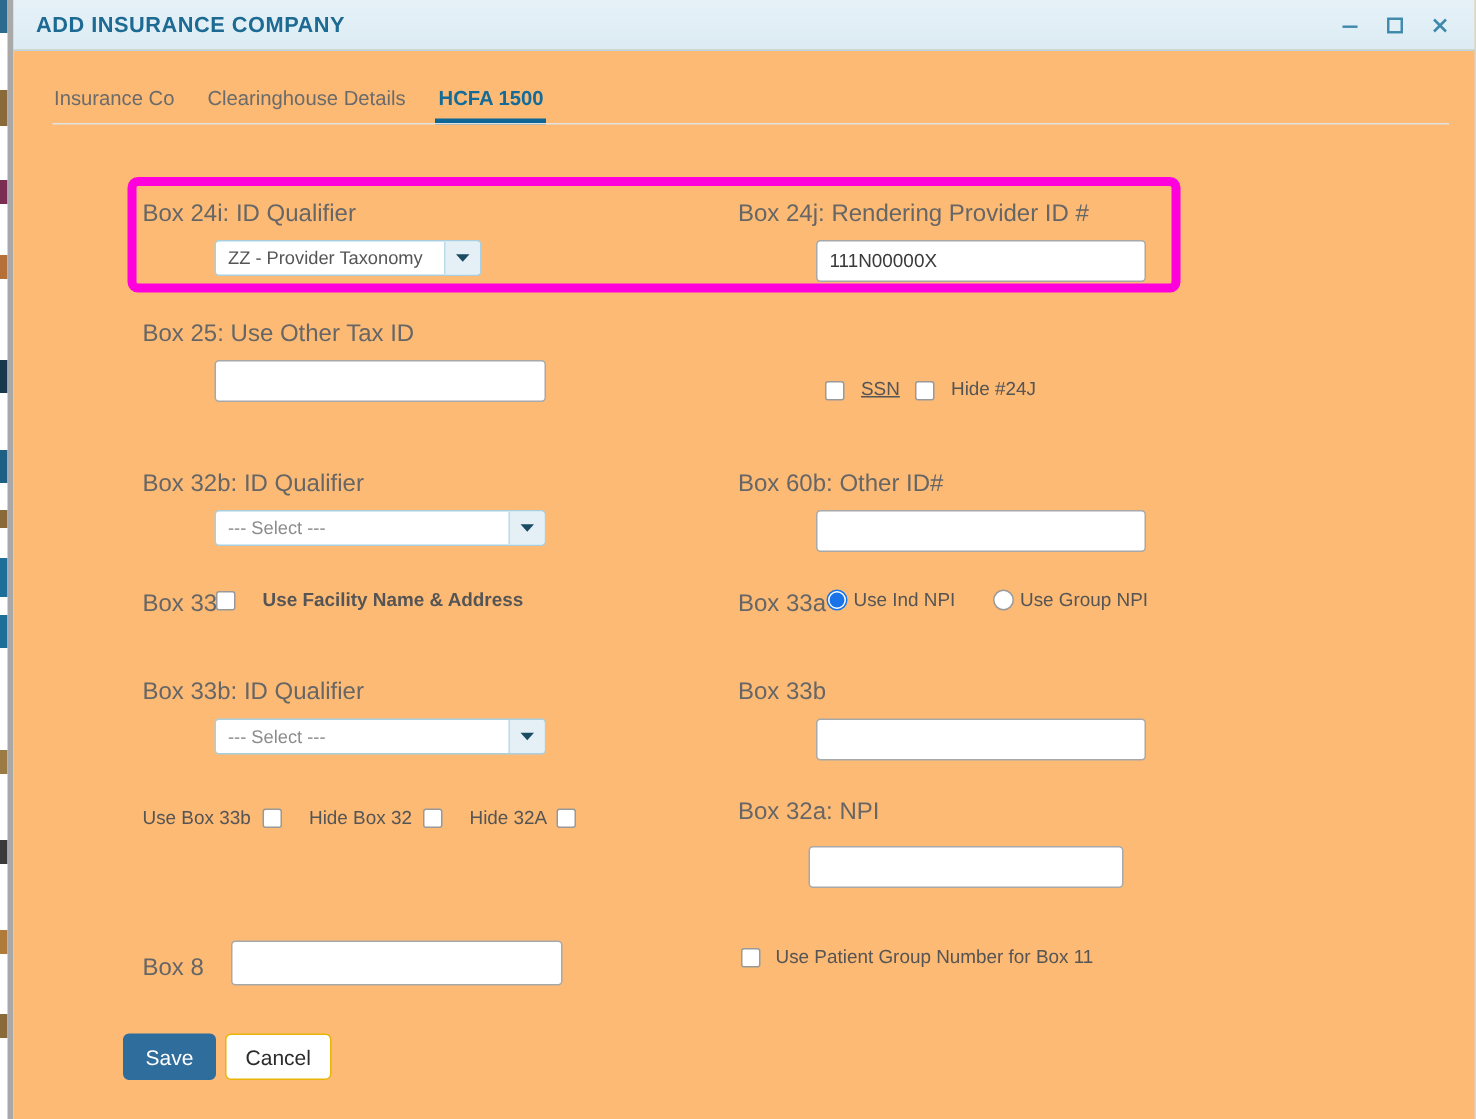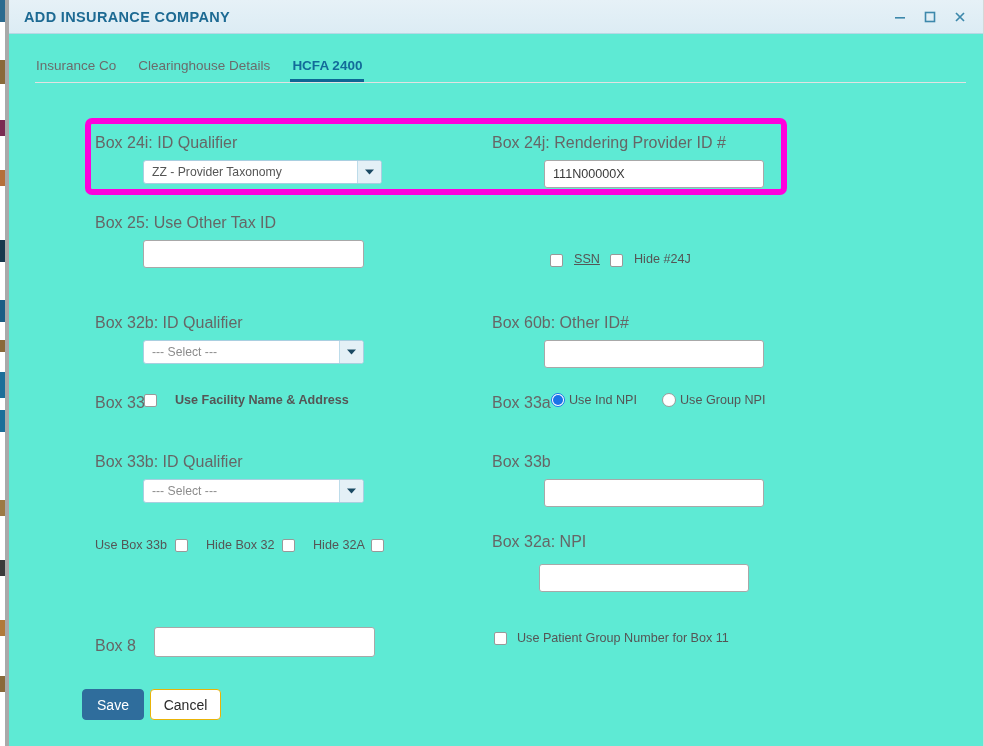--- a/index.html
+++ b/index.html
@@ -54,21 +54,21 @@
     width: 4px; height: 746px;
     background: #a9a9a9;
   }
 
   
   .window {
     position: absolute;
     left: 9px; top: 0;
     width: 975px;
     height: 746px;
-    background: #5eead4;
+    background: #fdba74;
     border-right: 1px solid #d6d6d6;
     box-sizing: border-box;
   }
 
   
   .titlebar {
     position: relative;
     height: 33px;
     background: linear-gradient(to bottom, #e6f1f7 0%, #dcecf4 100%);
     border-bottom: 1px solid #b8d7e5;
@@ -304,30 +304,30 @@
         <svg width="14" height="14" viewBox="0 0 14 14">
             <path d="M3 3 L11 11 M11 3 L3 11" stroke="#3d88ab" stroke-width="1.7" fill="none"></path>
           </svg>
       </div>
     </div>
   </div>
 
   <div class="tabbar">
     <div class="tab">Insurance Co</div>
     <div class="tab">Clearinghouse Details</div>
-    <div class="tab active">HCFA 2400</div>
+    <div class="tab active">HCFA 1500</div>
     <div class="tab-divider"></div>
   </div>
 
   <div class="form-body">
 
     <div class="highlight" style="left:76px; top:35px; width:702px; height:77px;"></div>
 
     <div class="lbl" style="left:86px; top:51px;">Box 24i: ID Qualifier</div>
-    <div class="sel" style="left:134px; top:77px; width:239px;">
+    <div class="sel" style="left:134px; top:77px; width:178px;">
       <div class="sel-val">ZZ - Provider Taxonomy</div>
       <div class="sel-arrow">
         <svg width="11" height="8" viewBox="0 0 11 8">
             <path d="M1 1.5 L5.5 6.5 L10 1.5 Z" fill="#1b4a63"></path>
           </svg>
       </div>
     </div>
 
     <div class="lbl" style="left:483px; top:51px;">Box 24j: Rendering Provider ID #</div>
     <input class="txt" style="left: 535px; top: 77px; width: 220px;" type="text" value="111N00000X">

